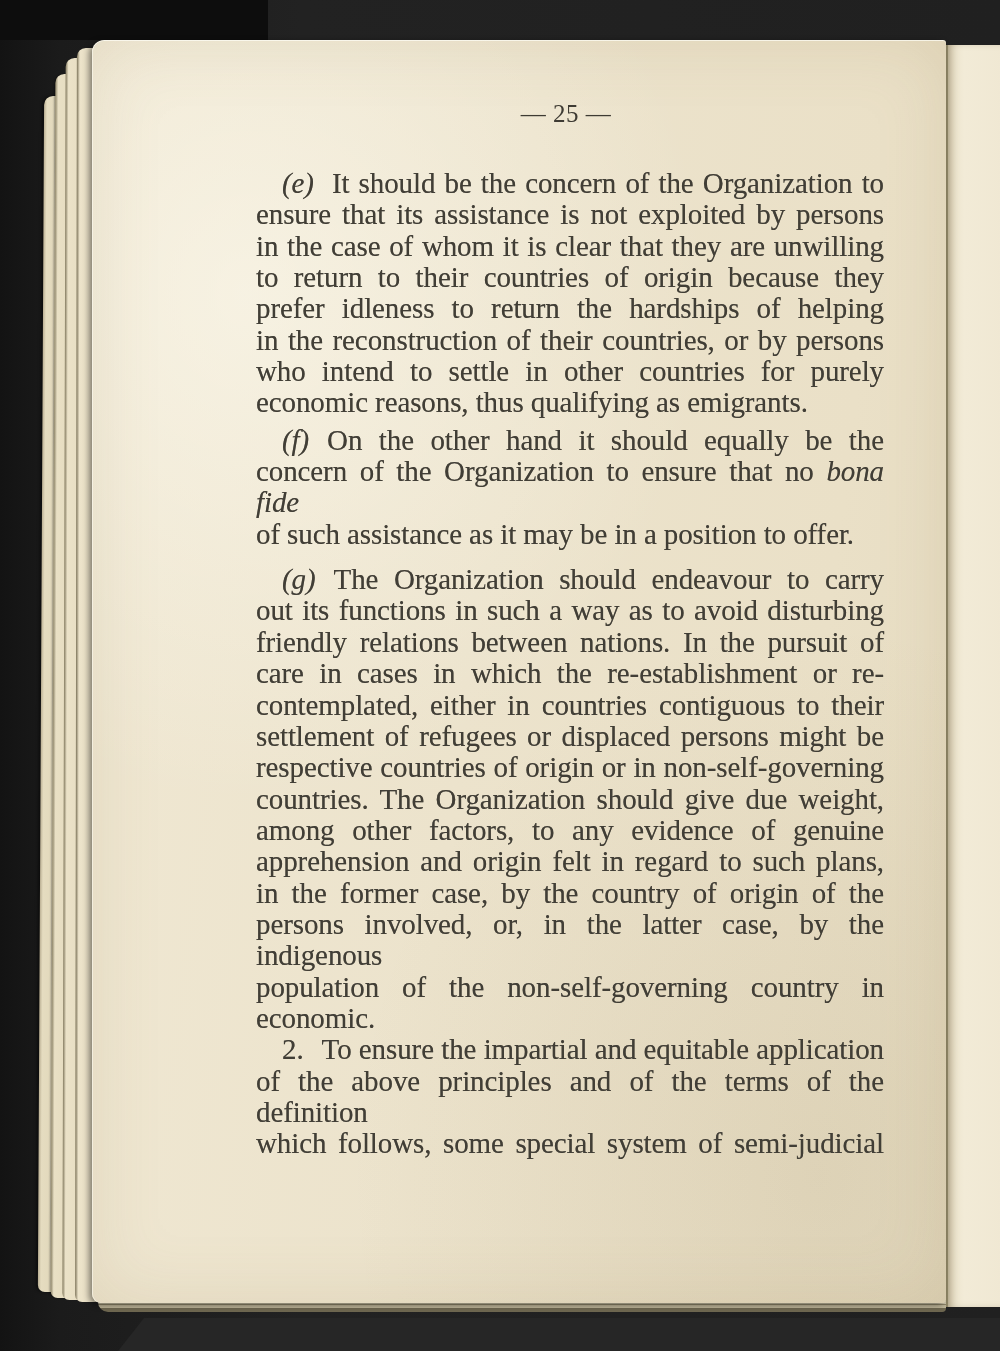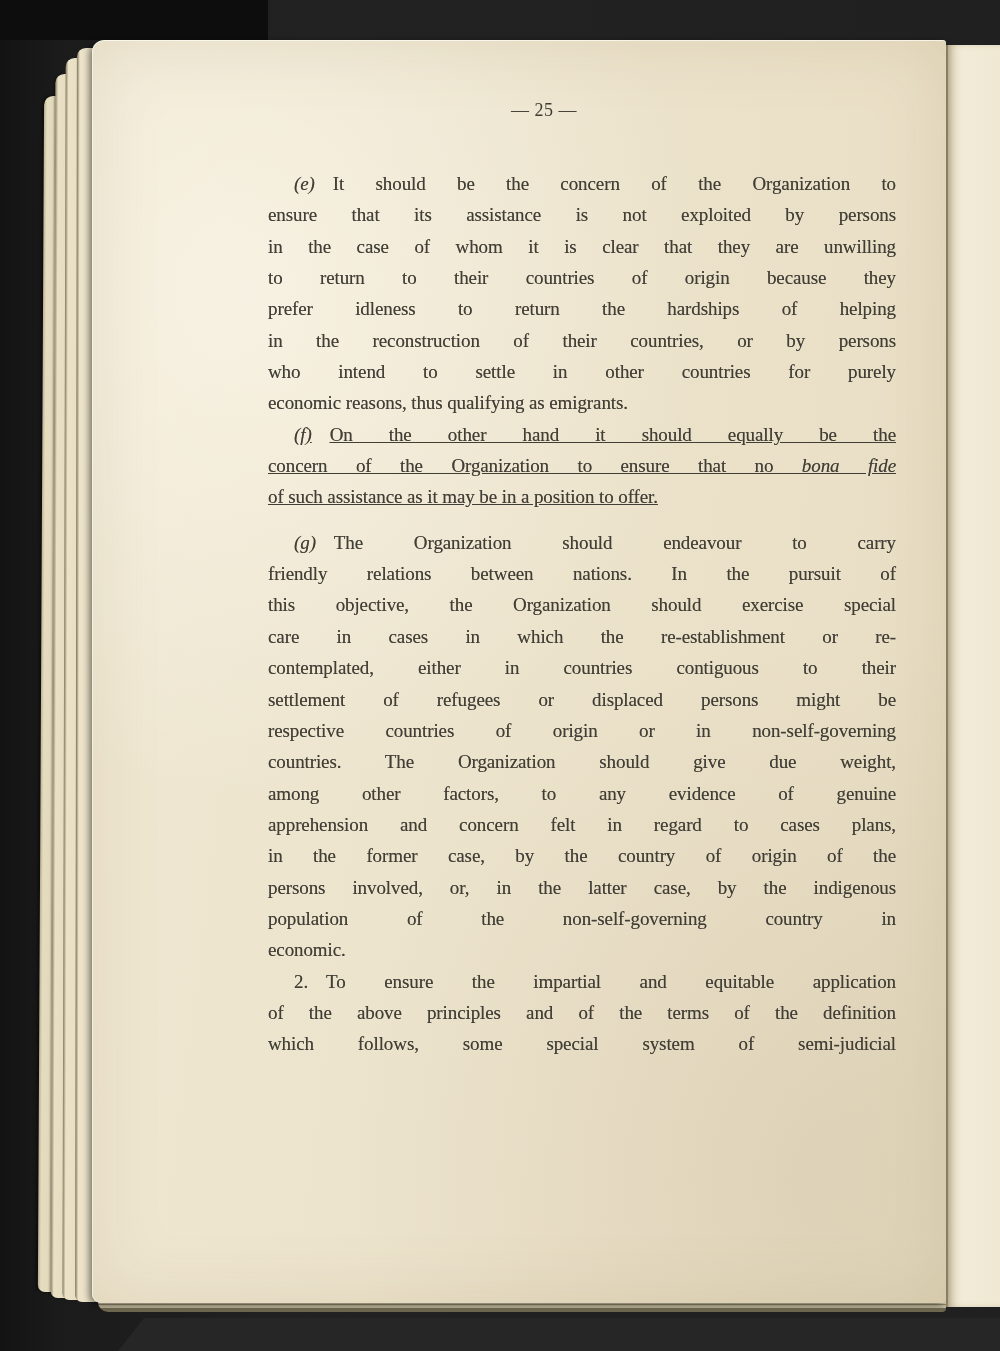--- a/index.html
+++ b/index.html
@@ -37,31 +37,31 @@
       box-shadow:inset 6px 0 8px -4px rgba(110,95,60,.55);}
   
   .page{position:absolute;left:92px;top:40px;width:854px;height:1263px;
       border-radius:12px 3px 4px 9px;
       background:
         radial-gradient(120% 90% at 18% 20%, rgba(255,253,244,.5) 0, rgba(255,253,244,0) 45%),
         radial-gradient(100% 80% at 85% 90%, rgba(120,100,55,.10) 0, rgba(120,100,55,0) 55%),
         linear-gradient(97deg,#f0e8d3 0,#ece3cc 45%,#eae0c7 80%,#e6dcc2 100%);
       box-shadow: inset 0 1px 0 rgba(255,255,248,.7), inset 1px 0 0 rgba(255,255,248,.5),
                   inset 0 0 70px rgba(150,125,75,.16), -3px 2px 6px rgba(0,0,0,.45);}
-  .pagenum{position:absolute;left:138px;top:60px;width:628px;text-align:center;
-      font-size:18px;color:#3e3b33;letter-spacing:.5px;}
-  .text-col{position:absolute;left:176px;top:128px;width:628px;
-      font-size:19px;line-height:31.35px;color:#413e36;letter-spacing:-0.1px;
+  .pagenum{position:absolute;left:160px;top:60px;width:628px;text-align:center;
+      font-size:25px;color:#3e3b33;letter-spacing:.5px;}
+  .text-col{position:absolute;left:164px;top:128px;width:628px;
+      font-size:29px;line-height:31.35px;color:#413e36;letter-spacing:-0.1px;
       text-shadow:0 0 .3px rgba(65,62,54,.6);}
   .line{text-align:justify;text-align-last:justify;}
   .line.first{text-indent:26px;}
   .line.last{text-align-last:left;}
   .it{font-style:italic;}
   .gap{padding-right:18px;}
-  .para-f{text-decoration:underline;}
+  .para-f{margin-top:6px;}
   .para-g{margin-top:14px;}
   .para-2{}
 </style>
 </head>
 <body>
 
 <div class="bg-topleft"></div>
 <div class="bg-bottom"></div>
 
 <div class="sheet s1"></div>
@@ -85,29 +85,29 @@
         <div class="line"><span>who intend to settle in other countries for purely</span></div>
         <div class="line last"><span>economic reasons, thus qualifying as emigrants.</span></div>
       </div>
       <div class="para para-f">
         <div class="line first"><span class="it gap">(f)</span><span>On the other hand it should equally be the</span></div>
         <div class="line"><span>concern of the Organization to ensure that no </span><span class="it">bona fide</span></div>
         <div class="line last"><span>of such assistance as it may be in a position to offer.</span></div>
       </div>
       <div class="para para-g">
         <div class="line first"><span class="it gap">(g)</span><span>The Organization should endeavour to carry</span></div>
+        <div class="line"><span>out its functions in such a way as to avoid disturbing</span></div>
         <div class="line"><span>friendly relations between nations. In the pursuit of</span></div>
-        <div class="line"><span>this objective, the Organization should exercise special</span></div>
         <div class="line"><span>care in cases in which the re-establishment or re-</span></div>
         <div class="line"><span>contemplated, either in countries contiguous to their</span></div>
         <div class="line"><span>settlement of refugees or displaced persons might be</span></div>
         <div class="line"><span>respective countries of origin or in non-self-governing</span></div>
         <div class="line"><span>countries. The Organization should give due weight,</span></div>
         <div class="line"><span>among other factors, to any evidence of genuine</span></div>
-        <div class="line"><span>apprehension and concern felt in regard to cases plans,</span></div>
+        <div class="line"><span>apprehension and origin felt in regard to such plans,</span></div>
         <div class="line"><span>in the former case, by the country of origin of the</span></div>
         <div class="line"><span>persons involved, or, in the latter case, by the indigenous</span></div>
         <div class="line"><span>population of the non-self-governing country in</span></div>
         <div class="line last"><span>economic.</span></div>
       </div>
       <div class="para para-2">
         <div class="line first"><span class="gap">2.</span><span>To ensure the impartial and equitable application</span></div>
         <div class="line"><span>of the above principles and of the terms of the definition</span></div>
         <div class="line"><span>which follows, some special system of semi-judicial</span></div>
       </div>

